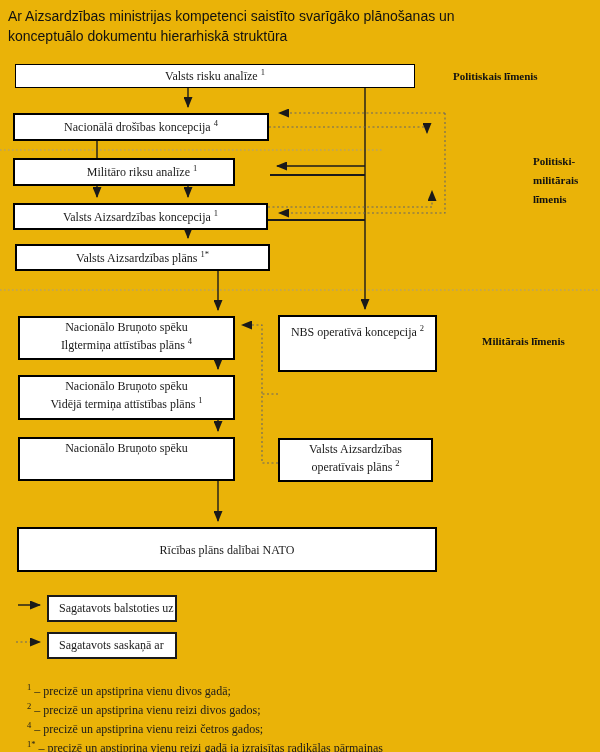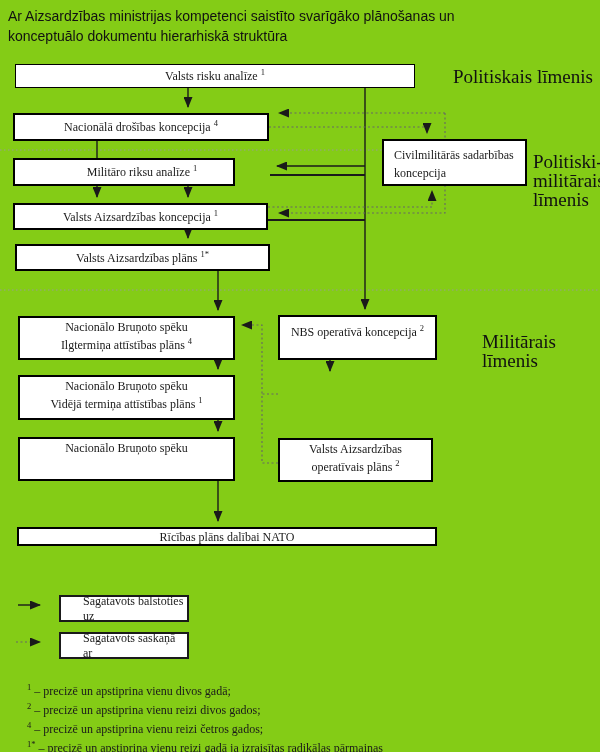--- a/index.html
+++ b/index.html
@@ -1,33 +1,33 @@
 <!DOCTYPE html>
 <html><head>
 <meta charset="utf-8">
 <style>
   html,body{margin:0;padding:0;background:#ffffff;}
-  #page{position:relative;width:600px;height:752px;background:#84cc16;overflow:hidden;
+  #page{position:relative;width:600px;height:752px;background:#eab308;overflow:hidden;
         font-family:"Liberation Serif",serif;color:#1a1a1a;}
   #wires{position:absolute;left:0;top:0;z-index:1;}
   .ttl{position:absolute;left:8px;top:6px;z-index:2;
        font-family:"Liberation Sans",sans-serif;font-size:14px;line-height:20px;color:#111;}
   .ttl span{display:block;}
   .box{position:absolute;box-sizing:border-box;background:#fff;border:2px solid #000000;
        font-size:12px;line-height:18px;text-align:center;z-index:2;}
   .box.thin{border-width:1px;}
   .box.ctr{display:flex;align-items:center;justify-content:center;}
   .box.topline{display:flex;align-items:flex-start;justify-content:center;padding-top:6px;}
   .box.twoline{padding-top:0;}
   .box .ln{display:block;}
   .box.leftal{text-align:left;padding:5px 6px 0 10px;}
   sup{font-size:8.5px;line-height:0;vertical-align:super;}
-  .lvl{position:absolute;z-index:2;font-weight:normal;font-size:19px;line-height:19px;color:#111;}
+  .lvl{position:absolute;z-index:2;font-weight:bold;font-size:11px;line-height:19px;color:#111;}
   .legendbox{position:absolute;box-sizing:border-box;background:#fff;border:2px solid #1a1a1a;
-       display:flex;align-items:center;text-align:left;padding-left:22px;font-size:12px;z-index:2;margin-left:12px;}
+       display:flex;align-items:center;text-align:left;padding-left:10px;font-size:12px;z-index:2;}
   .fnotes{position:absolute;left:27px;top:682px;z-index:2;font-size:12px;line-height:19px;}
   .fnote{white-space:nowrap;}
 </style>
 </head>
 <body>
 
 <div id="page">
 
   <svg id="wires" width="600" height="752" viewBox="0 0 600 752">
     <defs>
@@ -96,50 +96,46 @@
   </div>
 
   <div class="box ctr" style="left:13px;top:203px;width:255px;height:27px;">
     <span><span>Valsts Aizsardzības koncepcija</span>&nbsp;<sup>1</sup></span>
   </div>
 
   <div class="box ctr" style="left:15px;top:244px;width:255px;height:27px;">
     <span><span>Valsts Aizsardzības plāns</span>&nbsp;<sup>1*</sup></span>
   </div>
 
-  <div class="box leftal" style="left:382px;top:139px;width:145px;height:47px;">
-    <span class="ln">Civilmilitārās sadarbības</span>
-    <span class="ln">koncepcija</span>
-  </div>
 
   <div class="box twoline" style="left:18px;top:316px;width:217px;height:44px;">
     <span class="ln">Nacionālo Bruņoto spēku</span>
     <span class="ln"><span>Ilgtermiņa attīstības plāns</span>&nbsp;<sup>4</sup></span>
   </div>
 
   <div class="box twoline" style="left:18px;top:375px;width:217px;height:45px;">
     <span class="ln">Nacionālo Bruņoto spēku</span>
     <span class="ln"><span>Vidējā termiņa attīstības plāns</span>&nbsp;<sup>1</sup></span>
   </div>
 
   <div class="box twoline" style="left:18px;top:437px;width:217px;height:44px;">
     <span class="ln">Nacionālo Bruņoto spēku</span>
   </div>
 
-  <div class="box topline" style="left:278px;top:315px;width:159px;height:45px;">
+  <div class="box topline" style="left:278px;top:315px;width:159px;height:57px;">
     <span><span>NBS operatīvā koncepcija</span>&nbsp;<sup>2</sup></span>
   </div>
 
 
   <div class="box twoline" style="left:278px;top:438px;width:155px;height:44px;">
     <span class="ln">Valsts Aizsardzības</span>
     <span class="ln"><span>operatīvais plāns</span>&nbsp;<sup>2</sup></span>
   </div>
 
-  <div class="box ctr" style="left:17px;top:527px;width:420px;height:19px;">
+  <div class="box ctr" style="left:17px;top:527px;width:420px;height:45px;">
     <span>Rīcības plāns dalībai NATO</span>
   </div>
 
   <div class="legendbox" style="left:47px;top:595px;width:130px;height:27px;">
     <span>Sagatavots balstoties uz</span>
   </div>
   <div class="legendbox" style="left:47px;top:632px;width:130px;height:27px;">
     <span>Sagatavots saskaņā ar</span>
   </div>
 

